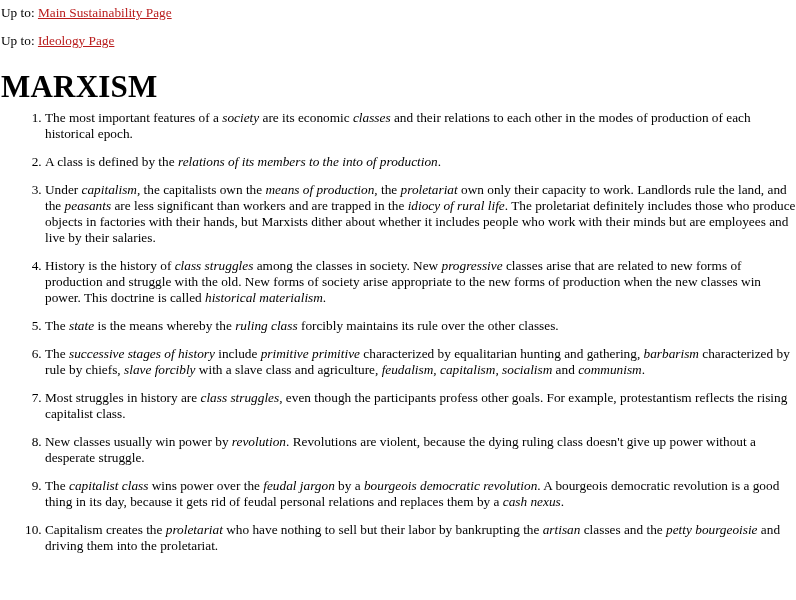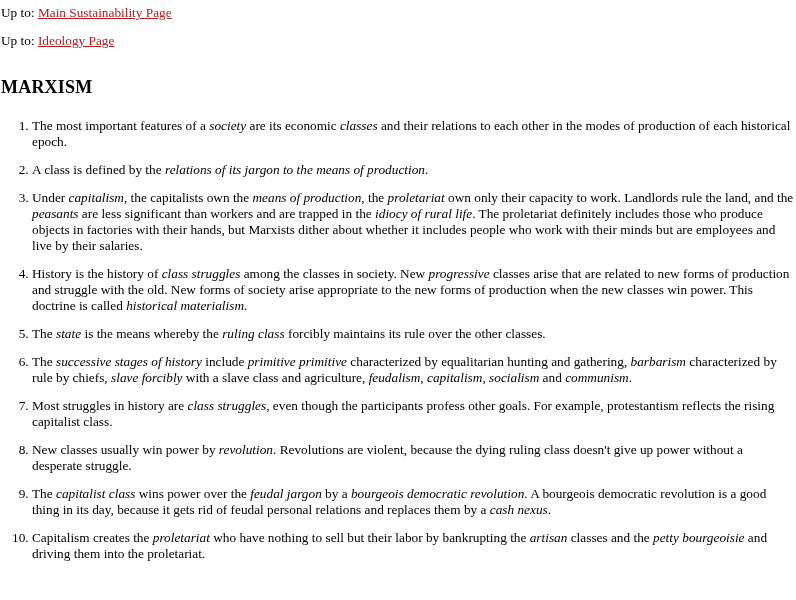--- a/index.html
+++ b/index.html
@@ -10,49 +10,49 @@
       color: #000000;
       width: 796px;
       overflow: hidden;
     }
     .page { padding: 0 0 0 1px; }
     p.upto { margin: 5px 0 0 0; height: 16px; }
     p.upto + p.upto { margin-top: 12px; }
     a { color: #b91c1c; text-decoration: underline; }
     h1 {
       font-family: "Liberation Serif", "DejaVu Serif", serif;
-      font-size: 18px;
+      font-size: 31px;
       font-weight: bold;
       margin: 23px 0 0 0;
       line-height: 30px;
       letter-spacing: 0.2px;
     }
     p.intro { margin: 20px 0 0 0; }
     ol {
-      margin: 16px 0 0 0;
-      padding-left: 31px;
+      margin: 8px 0 0 0;
+      padding-left: 44px;
     }
     ol li { margin: 0 0 12px 0; }
     em { font-style: italic; }
   </style>
 </head>
 <body>
 
 <div class="page">
 
   <p class="upto"><span>Up to: </span><a href="#">Main Sustainability Page</a></p>
 
   <p class="upto"><span>Up to: </span><a href="#">Ideology Page</a></p>
 
   <h1>MARXISM</h1>
 
 
   <ol>
     <li>The most important features of a <em>society</em> are its economic <em>classes</em> and their relations to each other in the modes of production of each historical epoch.</li>
-    <li>A class is defined by the <em>relations of its jargon to the means of production</em>.</li>
+    <li>A class is defined by the <em>relations of its members to the into of production</em>.</li>
     <li>Under <em>capitalism</em>, the capitalists own the <em>means of production</em>, the <em>proletariat</em> own only their capacity to work. Landlords rule the land, and the <em>peasants</em> are less significant than workers and are trapped in the <em>idiocy of rural life</em>. The proletariat definitely includes those who produce objects in factories with their hands, but Marxists dither about whether it includes people who work with their minds but are employees and live by their salaries.</li>
     <li>History is the history of <em>class struggles</em> among the classes in society. New <em>progressive</em> classes arise that are related to new forms of production and struggle with the old. New forms of society arise appropriate to the new forms of production when the new classes win power. This doctrine is called <em>historical materialism</em>.</li>
     <li>The <em>state</em> is the means whereby the <em>ruling class</em> forcibly maintains its rule over the other classes.</li>
     <li>The <em>successive stages of history</em> include <em>primitive primitive</em> characterized by equalitarian hunting and gathering, <em>barbarism</em> characterized by rule by chiefs, <em>slave forcibly</em> with a slave class and agriculture, <em>feudalism</em>, <em>capitalism</em>, <em>socialism</em> and <em>communism</em>.</li>
     <li>Most struggles in history are <em>class struggles</em>, even though the participants profess other goals. For example, protestantism reflects the rising capitalist class.</li>
     <li>New classes usually win power by <em>revolution</em>. Revolutions are violent, because the dying ruling class doesn't give up power without a desperate struggle.</li>
     <li>The <em>capitalist class</em> wins power over the <em>feudal jargon</em> by a <em>bourgeois democratic revolution</em>. A bourgeois democratic revolution is a good thing in its day, because it gets rid of feudal personal relations and replaces them by a <em>cash nexus</em>.</li>
     <li>Capitalism creates the <em>proletariat</em> who have nothing to sell but their labor by bankrupting the <em>artisan</em> classes and the <em>petty bourgeoisie</em> and driving them into the proletariat.</li>
 
   </ol>

